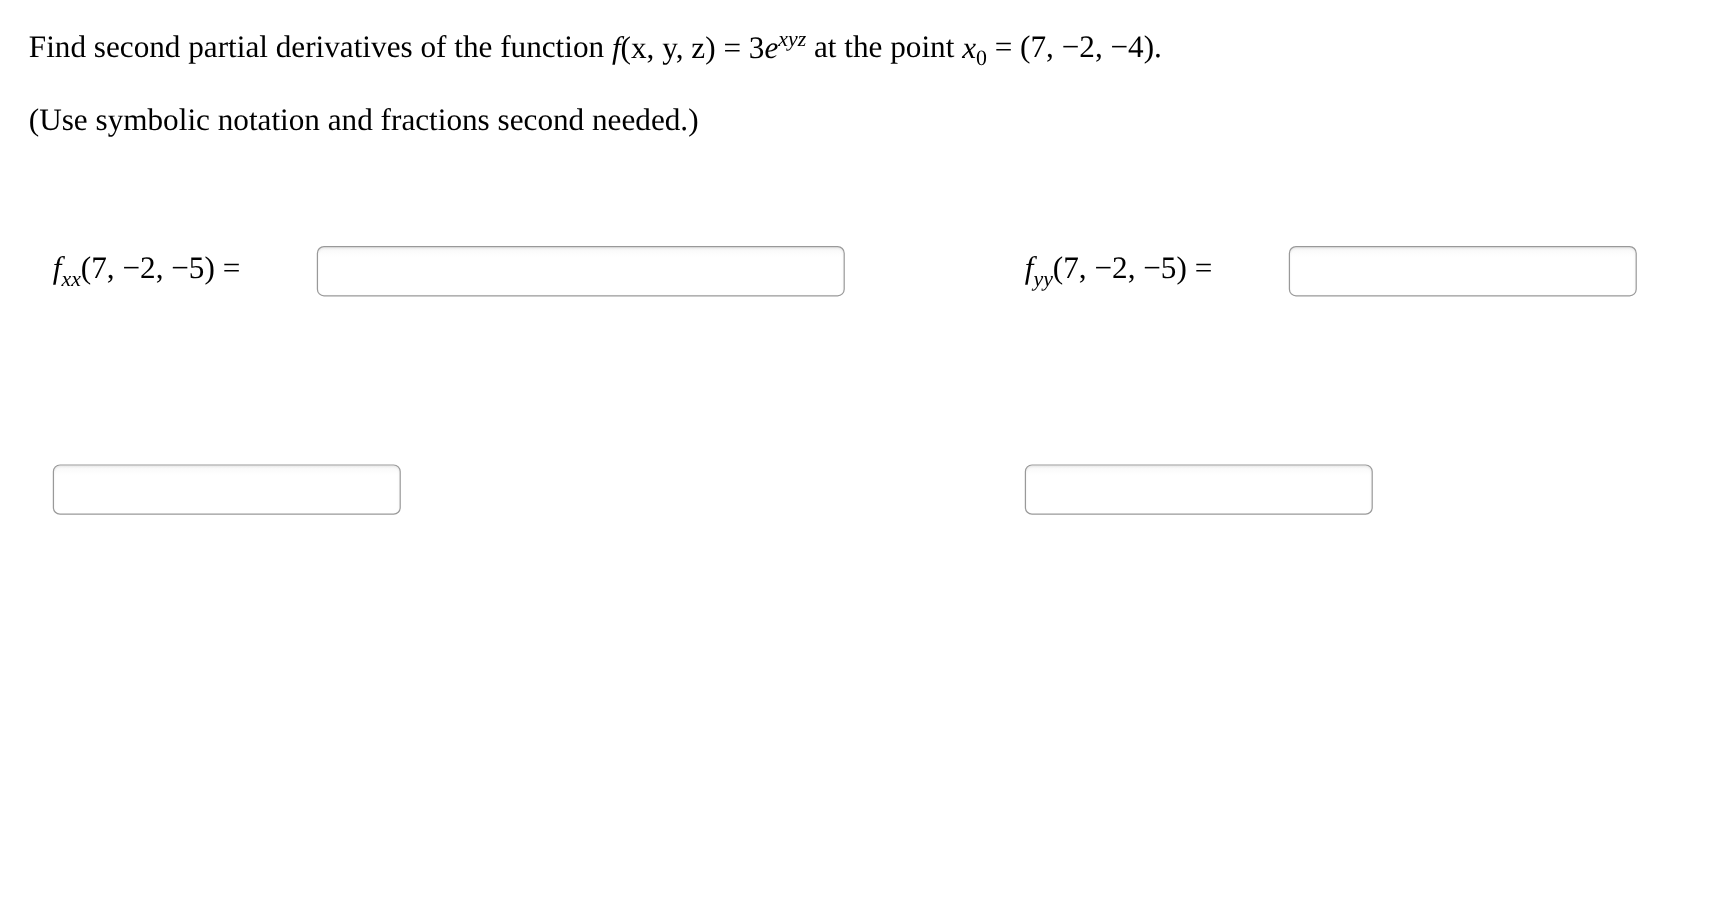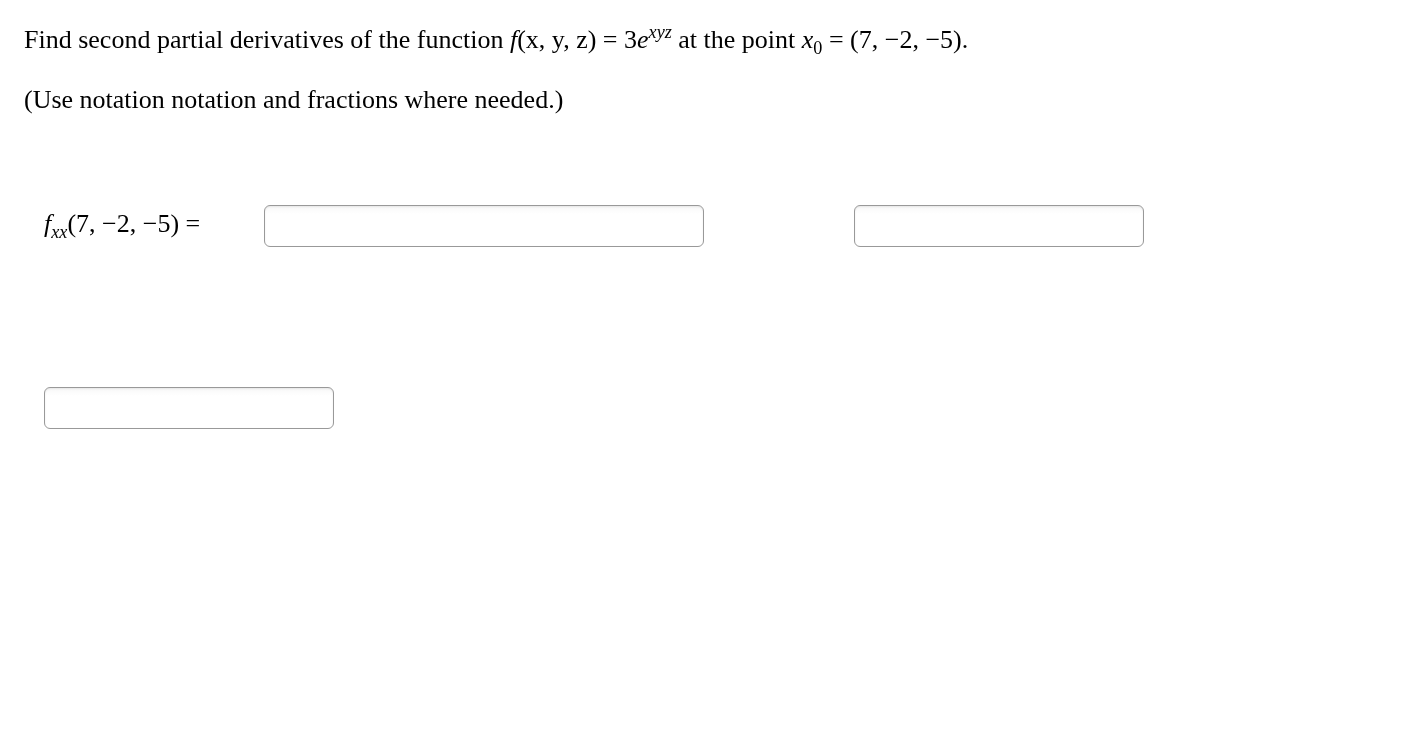--- a/index.html
+++ b/index.html
@@ -73,34 +73,40 @@
 <body>
 
 <div class="problem-statement">
   <span>Find second partial derivatives of the function </span>
   <span class="math-expr">
     <span>f</span><span class="upright">(x, y, z)</span><span class="upright"> = 3</span><span>e</span><span class="sup">xyz</span>
   </span>
   <span> at the point </span>
   <span class="math-expr">
     <span>x</span><span class="sub upright">0</span>
-  </span><span> = (7, −2, −5).</span>
+  </span><span> = (7, −2, −4).</span>
 </div>
 
-<div class="instructions">(Use notation notation and fractions where needed.)</div>
+<div class="instructions">(Use symbolic notation and fractions second needed.)</div>
 
 <div class="answers-grid">
 
   <div class="answer-row">
     <span class="label">
       <span class="math-expr">f<span class="sub">xx</span></span><span class="upright">(7, −2, −5) =</span>
     </span>
     <input type="text" class="answer-input" style="">
   </div>
 
+  <div class="answer-row right-col">
+    <span class="label">
+      <span class="math-expr">f<span class="sub">yy</span></span><span class="upright">(7, −2, −5) =</span>
+    </span>
+    <input type="text" class="answer-input" style="">
+  </div>
 
 
   <div class="answer-row right-col">
     <input type="text" class="answer-input" style="">
   </div>
 
 
   <div class="answer-row right-col">
     <input type="text" class="answer-input" style="">
   </div>

